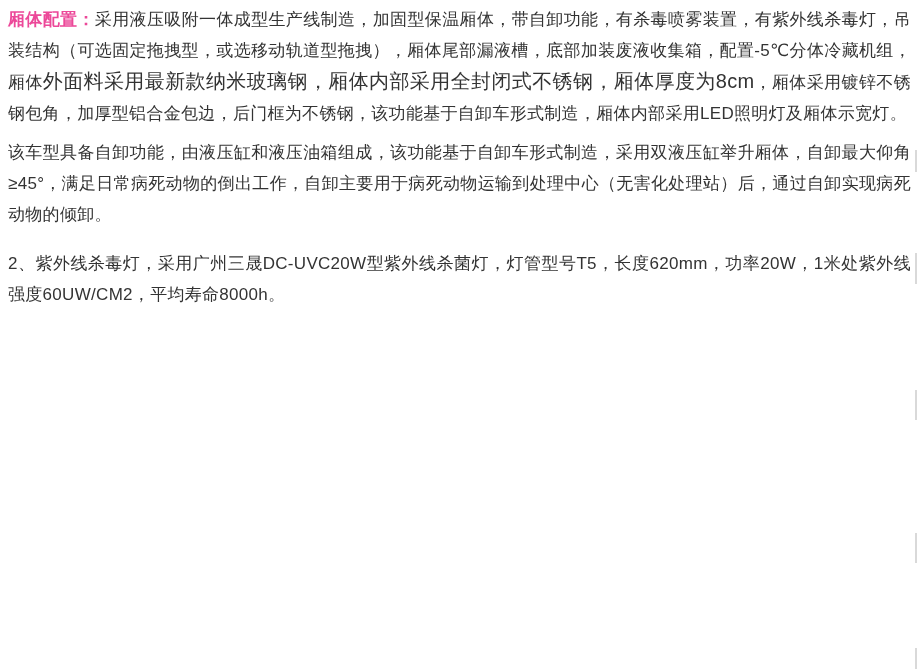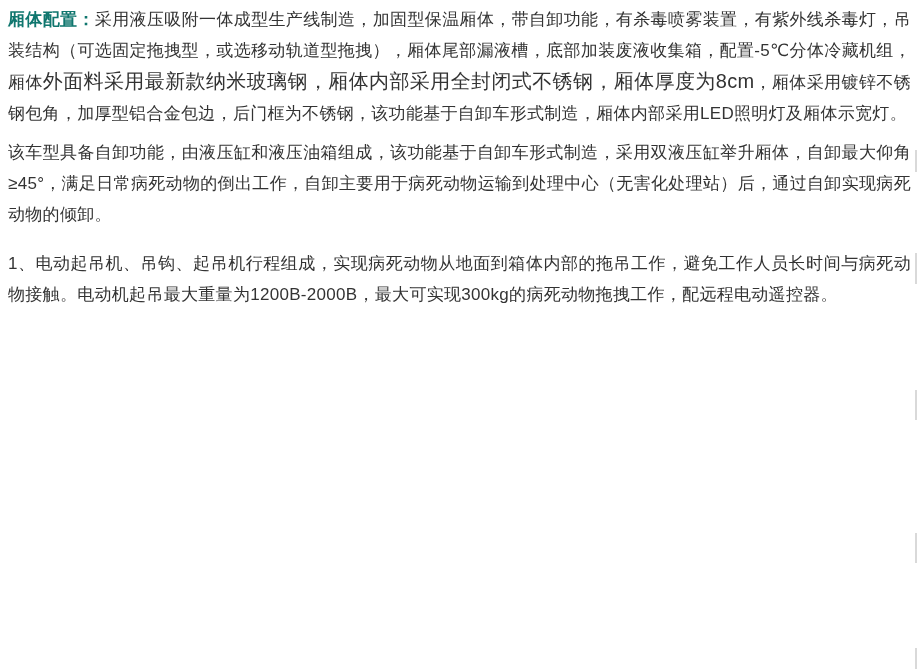--- a/index.html
+++ b/index.html
@@ -28,21 +28,21 @@
   }
   .p-config       { margin-bottom: 8px; }
   .p-dump         { margin-bottom: 18px; }
   .p-disinfect-h  { margin-bottom: 0; }
   .p-disinfect    { margin-bottom: 8px; }
   .p-uv           { margin-bottom: 0; }
   .p-hoist-h      { margin-bottom: 12px; }
   .p-hoist        { margin-bottom: 12px; }
   .p-waste        { margin-bottom: 0; }
   strong.runin {
-    color: #0f766e;
+    color: #ec4899;
     font-weight: bold;
   }
   span.small-run {
     font-size: 20px;
   }
   .edge-mark {
     position: absolute;
     right: 0;
     width: 2px;
   }
@@ -51,23 +51,23 @@
 <body>
 
 <div class="doc">
 
   <p class="p-config"><strong class="runin">厢体配置：</strong><span>采用液压吸附一体成型生产线制造，加固型保温厢体，带自卸功能，有杀毒喷雾装置，有紫外线杀毒灯，吊装结构（可选固定拖拽型，或选移动轨道型拖拽），厢体尾部漏液槽，底部加装废液收集箱，配置-5℃分体冷藏机组，厢体</span><span class="small-run">外面料采用最新款纳米玻璃钢，厢体内部采用全封闭式不锈钢，厢体厚度为8cm</span><span>，厢体采用镀锌不锈钢包角，加厚型铝合金包边，后门框为不锈钢，该功能基于自卸车形式制造，厢体内部采用LED照明灯及厢体示宽灯。</span></p>
 
   <p class="p-dump">该车型具备自卸功能，由液压缸和液压油箱组成，该功能基于自卸车形式制造，采用双液压缸举升厢体，自卸最大仰角≥45°，满足日常病死动物的倒出工作，自卸主要用于病死动物运输到处理中心（无害化处理站）后，通过自卸实现病死动物的倾卸。</p>
 
 
 
+  <p class="p-uv">2、紫外线杀毒灯，采用广州三晟DC-UVC20W型紫外线杀菌灯，灯管型号T5，长度620mm，功率20W，1米处紫外线强度60UW/CM2，平均寿命8000h。</p>
 
 
-  <p class="p-hoist">1、电动起吊机、吊钩、起吊机行程组成，实现病死动物从地面到箱体内部的拖吊工作，避免工作人员长时间与病死动物接触。电动机起吊最大重量为1200B-2000B，最大可实现300kg的病死动物拖拽工作，配远程电动遥控器。</p>
 
 
 </div>
 
 <div id="edge-marks">
     <div class="edge-mark" style="top: 150px; height: 22px; background: rgb(217, 217, 217);"></div>
     <div class="edge-mark" style="top: 253px; height: 31px; background: rgb(217, 217, 217);"></div>
     <div class="edge-mark" style="top: 390px; height: 30px; background: rgb(217, 217, 217);"></div>
     <div class="edge-mark" style="top: 533px; height: 30px; background: rgb(217, 217, 217);"></div>
     <div class="edge-mark" style="top: 648px; height: 21px; background: rgb(217, 217, 217);"></div>

